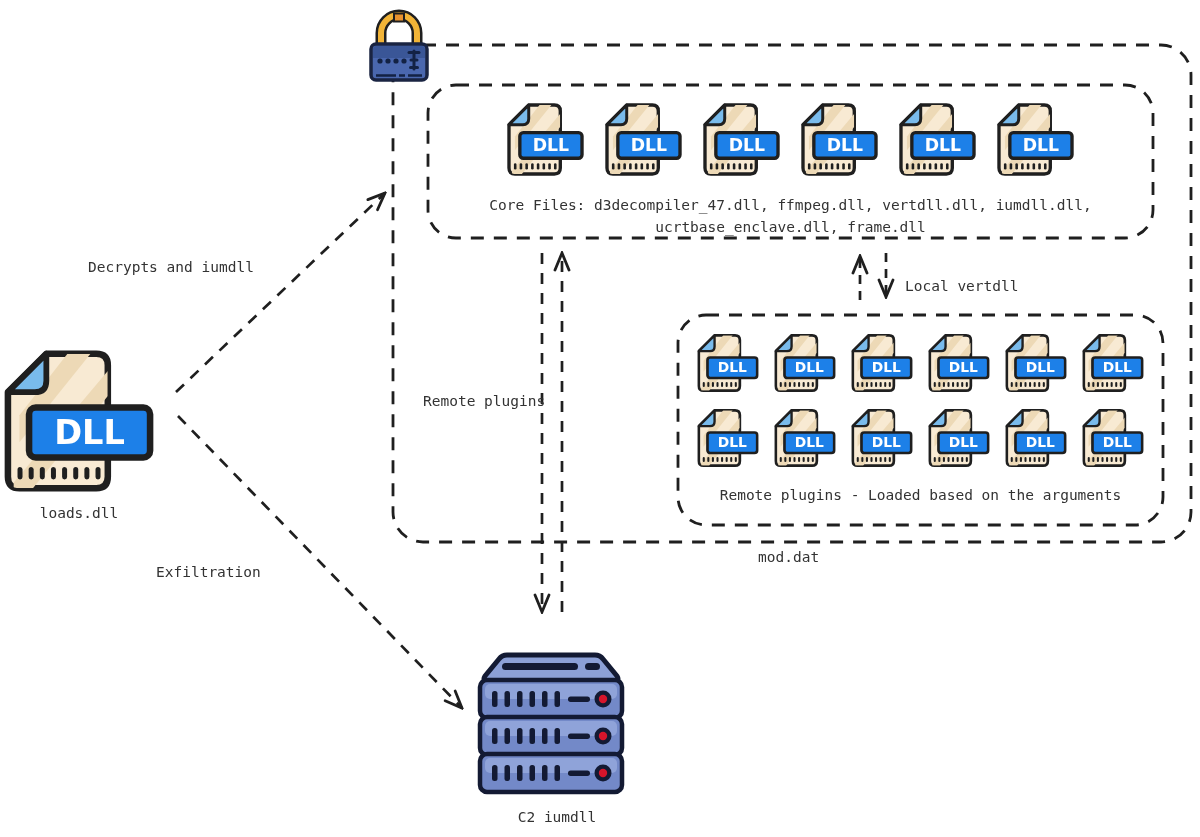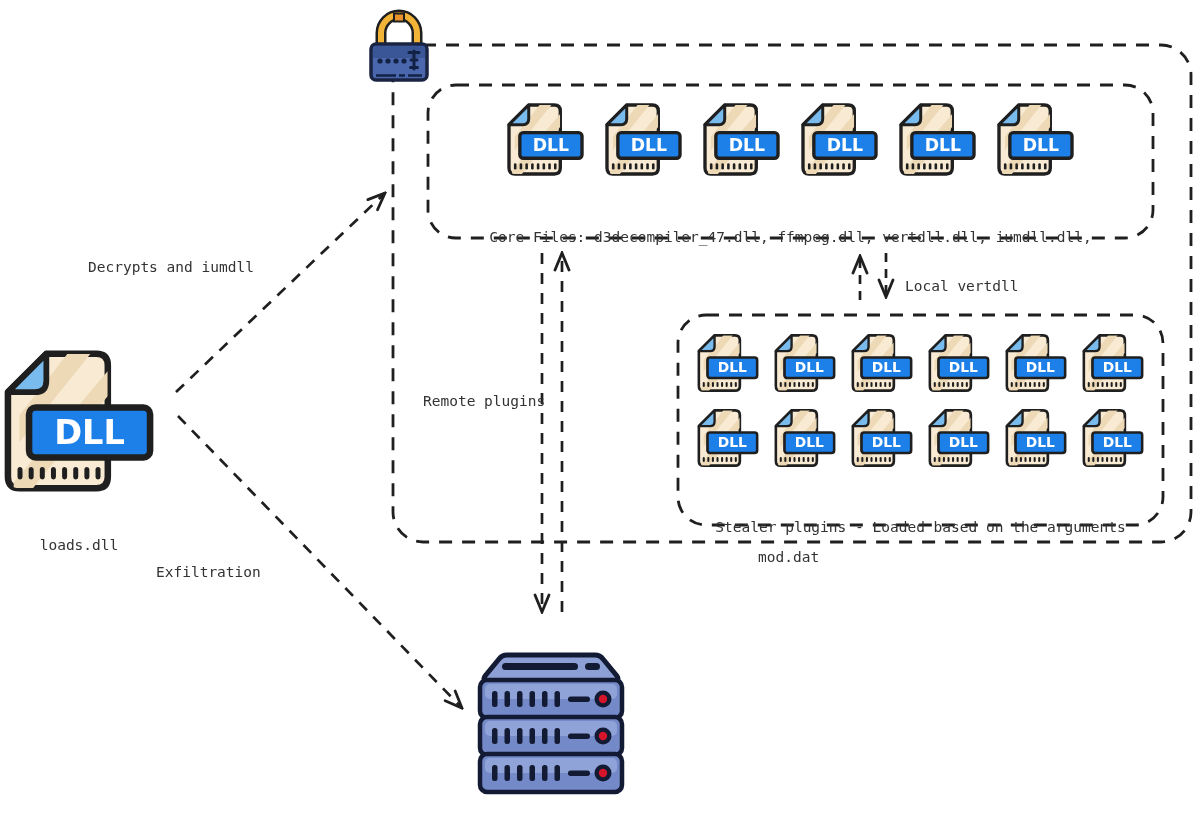--- a/index.html
+++ b/index.html
@@ -4,21 +4,21 @@
 <style>
   html,body{margin:0;padding:0;background:#ffffff;}
   #canvas{
     position:relative;width:1200px;height:837px;background:#ffffff;
     font-family:"DejaVu Sans Mono","Liberation Mono",monospace;overflow:hidden;
   }
   .lbl{
     position:absolute;color:#333333;font-size:14.5px;line-height:21.5px;
     white-space:nowrap;
   }
-  .lbl.center{white-space:normal;text-align:center;margin-top:32px;}
+  .lbl.center{white-space:normal;text-align:center;}
   svg.abs{position:absolute;}
   .icon-row{position:absolute;display:flex;justify-content:center;}
   .icon-row.core{left:428px;top:102px;width:725px;gap:21px;}
   .icon-row.stealer1{left:678px;top:333px;width:485px;gap:15px;}
   .icon-row.stealer2{left:678px;top:408px;width:485px;gap:15px;}
 </style>
 </head>
 <body>
 
 <div id="canvas">
@@ -115,20 +115,21 @@
       </svg>
     <svg width="77" height="75" viewBox="0 0 78 76">
         <use href="#sym-dll"></use>
       </svg>
     <svg width="77" height="75" viewBox="0 0 78 76">
         <use href="#sym-dll"></use>
       </svg>
   </div>
   <div class="lbl center" style="left:428px;top:195px;width:725px">
     <span>Core Files: d3decompiler_47.dll, ffmpeg.dll, vertdll.dll, iumdll.dll,</span><br>
+    <span>ucrtbase_enclave.dll, frame.dll</span>
   </div>
 
   <div class="icon-row stealer1">
     <svg width="62" height="60" viewBox="0 0 78 76">
         <use href="#sym-dll"></use>
       </svg>
     <svg width="62" height="60" viewBox="0 0 78 76">
         <use href="#sym-dll"></use>
       </svg>
     <svg width="62" height="60" viewBox="0 0 78 76">
@@ -157,21 +158,21 @@
     <svg width="62" height="60" viewBox="0 0 78 76">
         <use href="#sym-dll"></use>
       </svg>
     <svg width="62" height="60" viewBox="0 0 78 76">
         <use href="#sym-dll"></use>
       </svg>
     <svg width="62" height="60" viewBox="0 0 78 76">
         <use href="#sym-dll"></use>
       </svg>
   </div>
-  <div class="lbl center" style="left:678px;top:485px;width:485px">Stealer plugins - Loaded based on the arguments</div>
+  <div class="lbl center" style="left:678px;top:485px;width:485px">Remote plugins - Loaded based on the arguments</div>
 
   <div class="lbl" style="left:88px;top:257px">Decrypts and iumdll</div>
   <div class="lbl" style="left:156px;top:562px">Exfiltration</div>
   <div class="lbl" style="left:423px;top:391px">Remote plugins</div>
   <div class="lbl" style="left:905px;top:276px">Local vertdll</div>
   <div class="lbl" style="left:758px;top:547px">mod.dat</div>
 
   <svg class="abs" style="left:477px;top:650px" width="148" height="145" viewBox="0 0 148 145">
     <path d="M30,5 L118,5 Q123,5 126,9 L140,26 Q143,31 137,31 L11,31 Q5,31 8,26 L22,9 Q25,5 30,5 Z" fill="#8ca0d6" stroke="#131a33" stroke-width="5" stroke-linejoin="round"></path>
     <rect x="25" y="13" width="76" height="7" rx="3.5" fill="#131a33"></rect>

